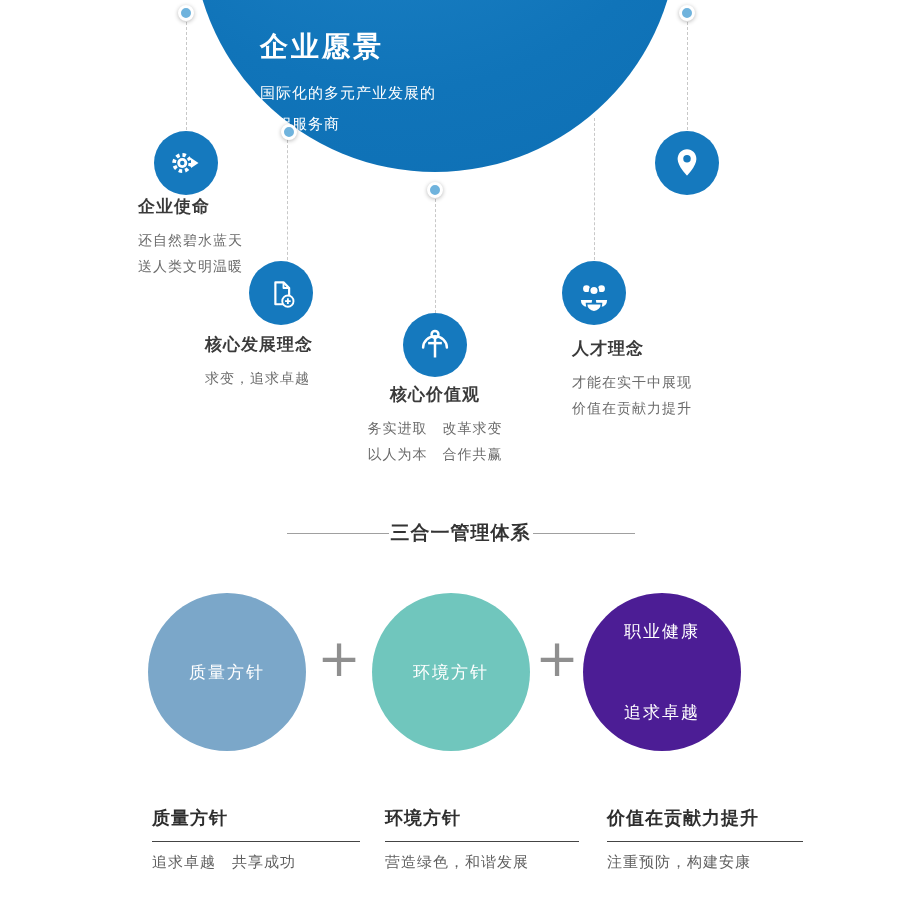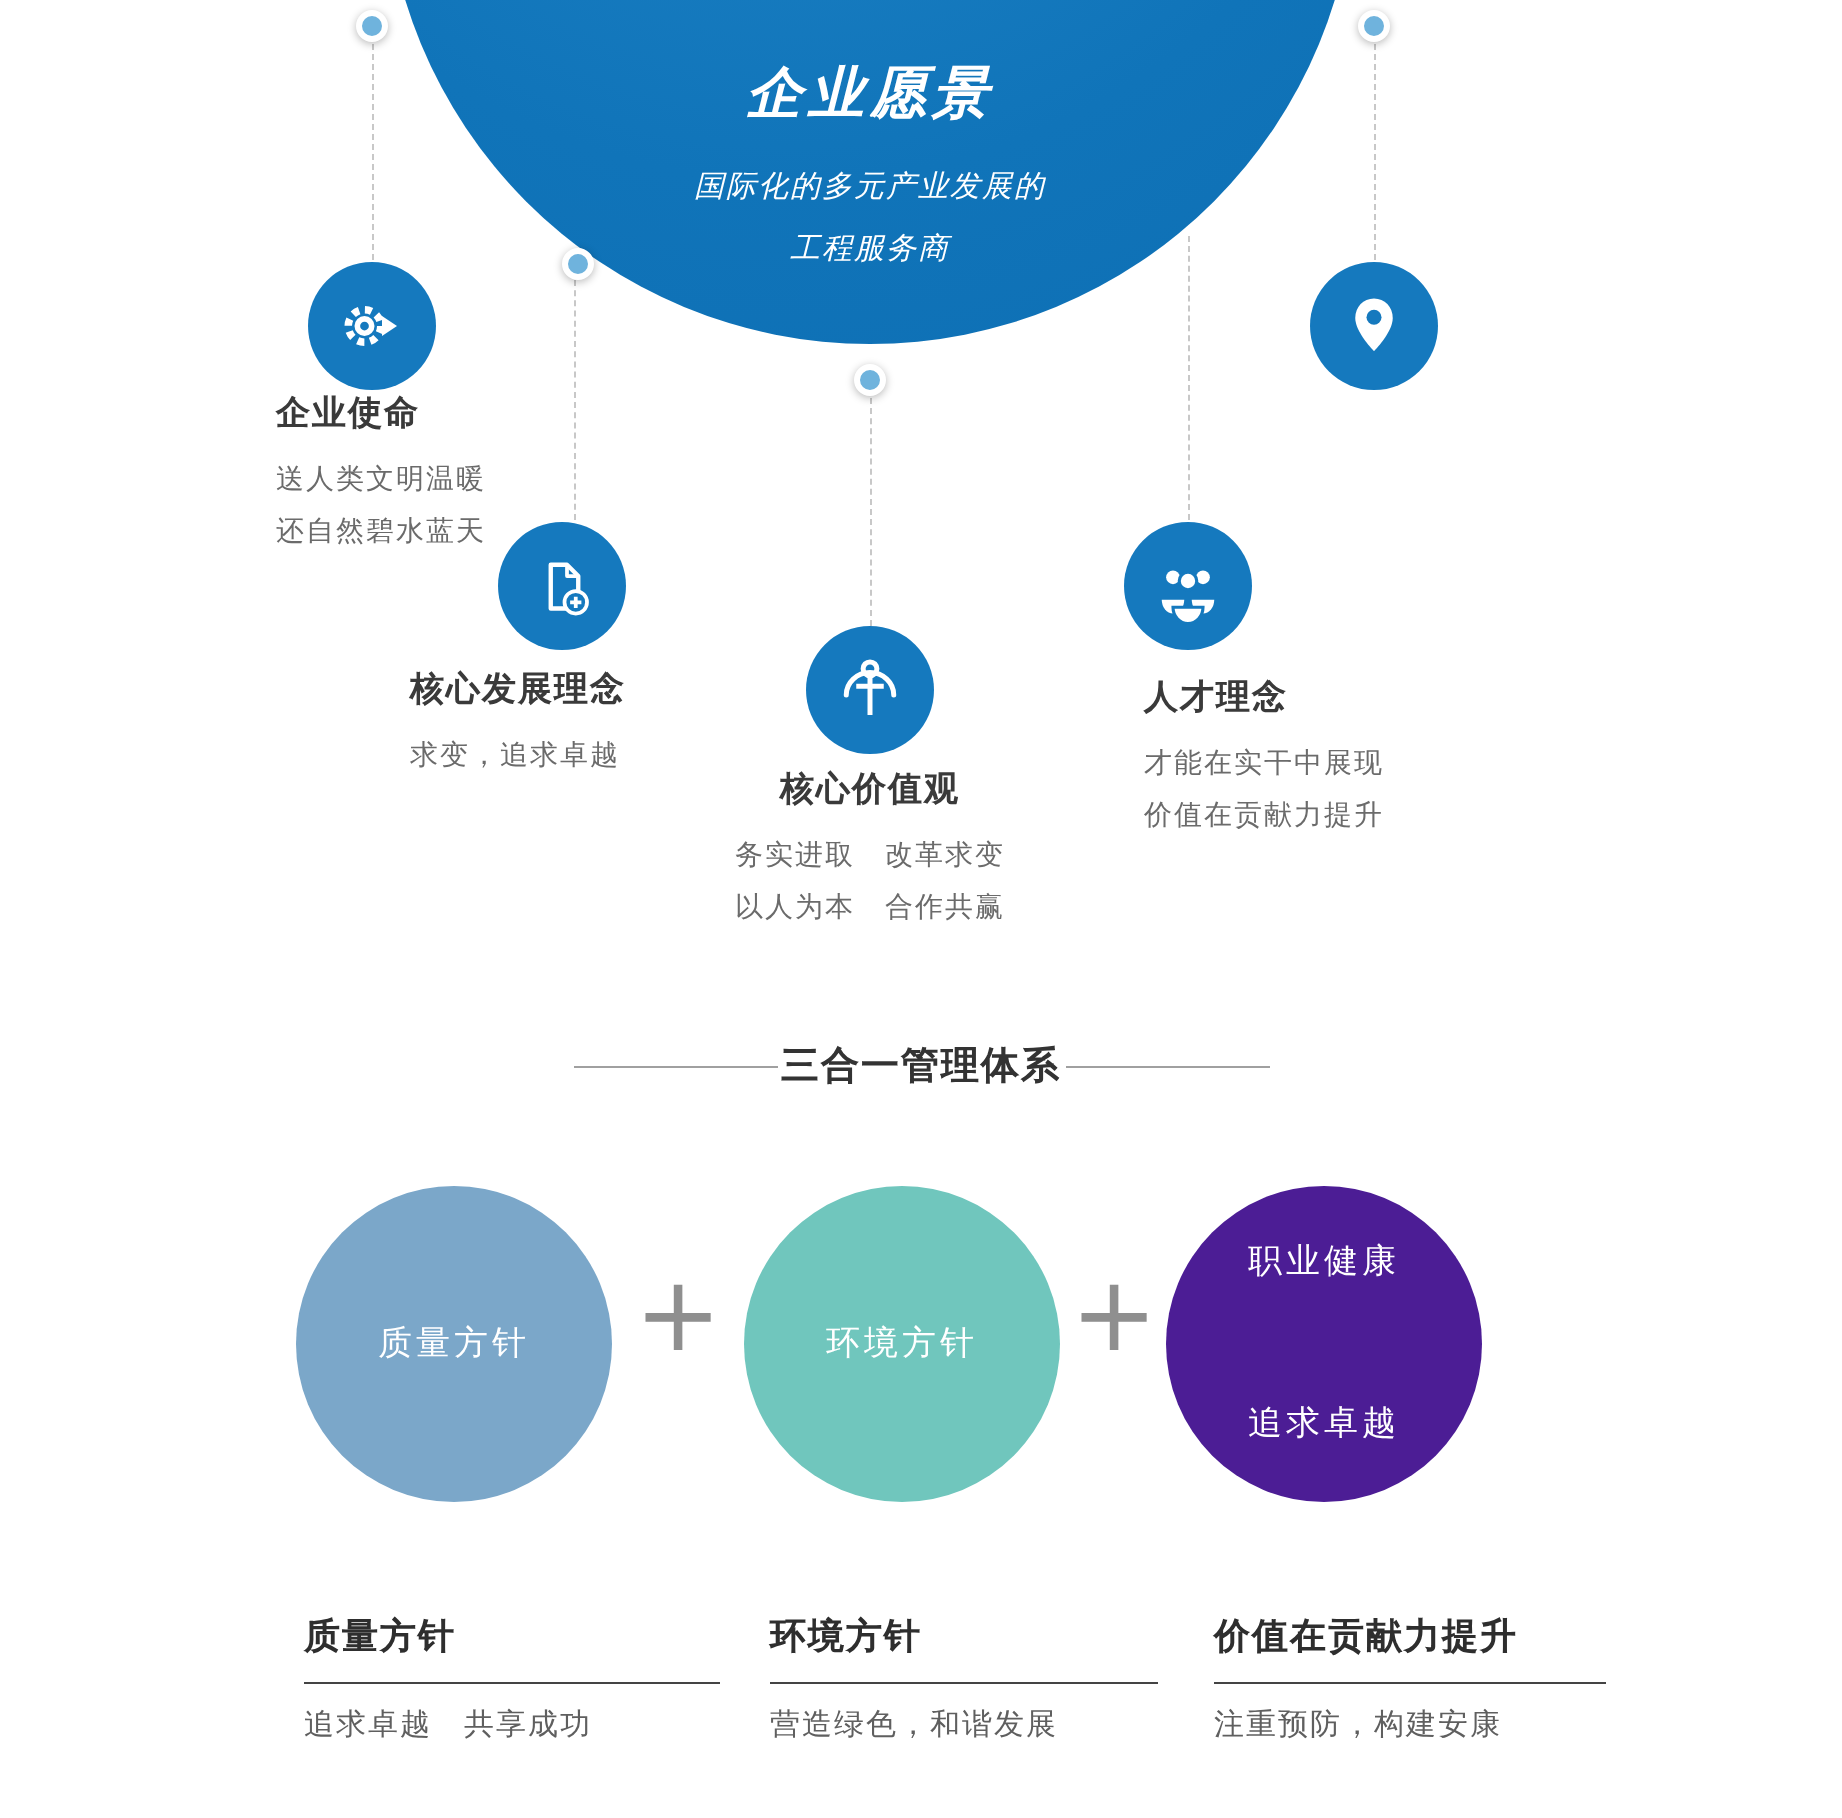--- a/index.html
+++ b/index.html
@@ -5,21 +5,21 @@
   html,body{margin:0;padding:0;background:#fff;}
   .canvas{
     position:relative;width:921px;height:909px;margin:0 auto;background:#fff;
     overflow:hidden;font-family:"DejaVu Sans","Liberation Sans",sans-serif;
   }
   
   .vision-circle{
     position:absolute;left:192px;top:-314px;width:486px;height:486px;border-radius:50%;
     background:radial-gradient(circle at 42% 18%, #2187ca 0%, #1074b9 65%, #0e6fb4 100%);
   }
-  .vision-text{position:absolute;left:260px;top:28px;width:350px;text-align:center;color:#fff;font-style:italic;}
+  .vision-text{position:absolute;left:260px;top:28px;width:350px;text-align:left;color:#fff;}
   .vision-title{font-size:28px;font-weight:bold;letter-spacing:3px;}
   .vision-subtitle{margin-top:12px;font-size:15px;line-height:31px;letter-spacing:1px;}
   
   .dash-line{position:absolute;width:0;border-left:1px dashed #c8c8c8;}
   .dl-mission{left:186px;top:22px;height:108px;}
   .dl-development{left:287px;top:140px;height:120px;}
   .dl-corevalues{left:435px;top:199px;height:114px;}
   .dl-talent{left:594px;top:118px;height:142px;}
   .dl-market{left:687px;top:22px;height:108px;}
   .dot{
@@ -146,22 +146,22 @@
   <div class="icon-circle ic-market">
     <svg width="40" height="40" viewBox="0 0 64 64" aria-hidden="true">
       <path d="M32,10 C23.5,10 17,16.8 17,25.5 C17,37 32,52 32,52 C32,52 47,37 47,25.5 C47,16.8 40.5,10 32,10 Z" fill="#fff"></path>
       <circle cx="32" cy="25" r="6" fill="#1579be"></circle>
     </svg>
   </div>
 
   <div class="value-block vb-mission">
     <div class="value-title">企业使命</div>
     <div class="value-lines">
+      <div class="value-line">还自然碧水蓝天</div>
       <div class="value-line">送人类文明温暖</div>
-      <div class="value-line">还自然碧水蓝天</div>
     </div>
   </div>
   <div class="value-block vb-development">
     <div class="value-title">核心发展理念</div>
     <div class="value-lines">
       <div class="value-line">求变，追求卓越</div>
     </div>
   </div>
   <div class="value-block vb-corevalues">
     <div class="value-title">核心价值观</div>

